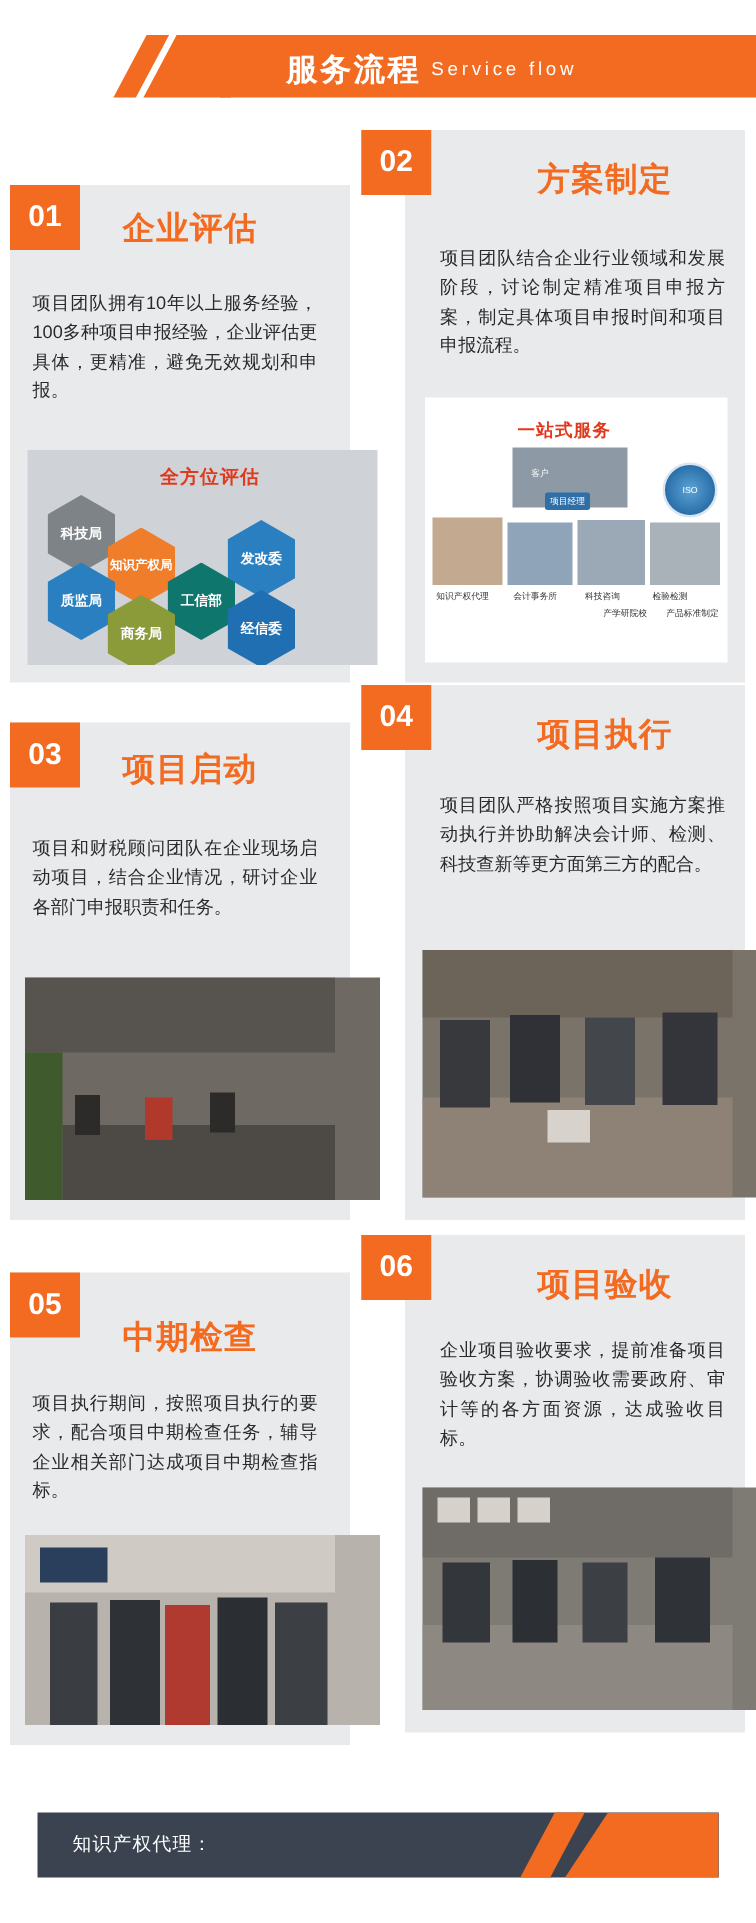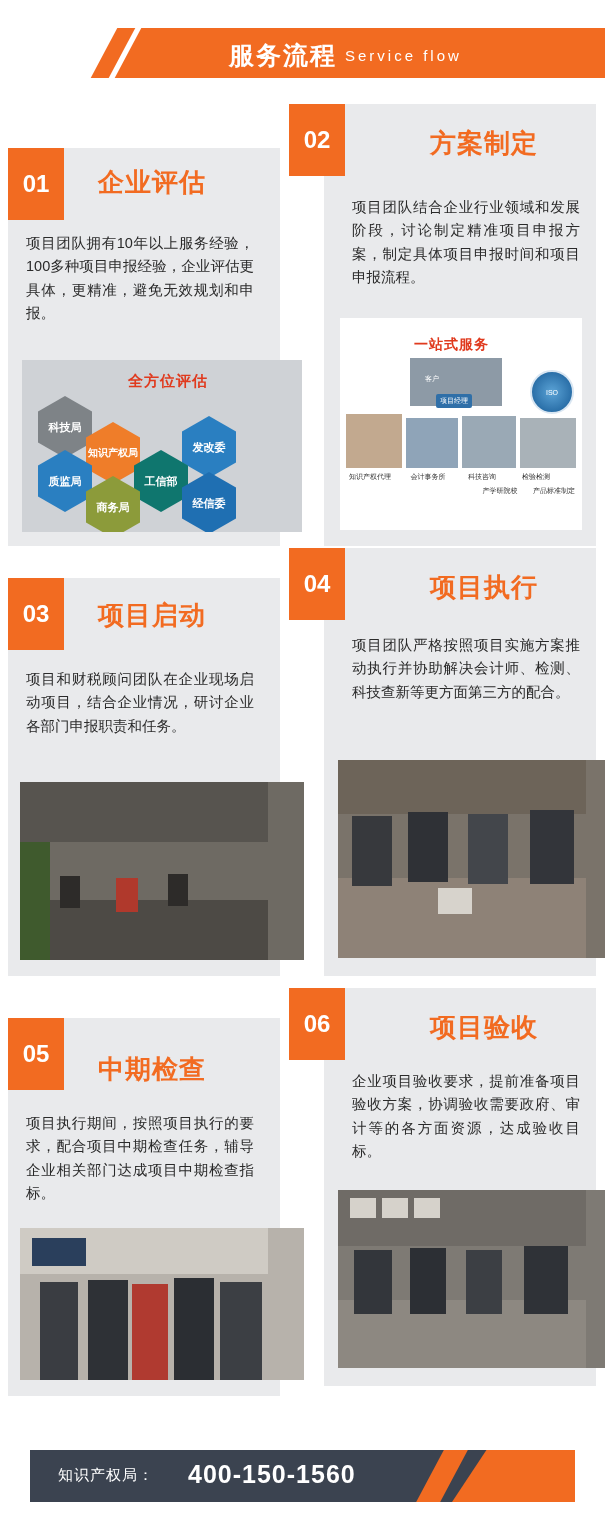--- a/index.html
+++ b/index.html
@@ -76,21 +76,21 @@
     position: absolute;
     background: #f26b21;
     color: #ffffff;
     font-size: 24px;
     font-weight: bold;
     font-family: "Liberation Sans", sans-serif;
     display: flex;
     align-items: center;
     justify-content: center;
     width: 56px;
-    height: 72px;
+    height: 52px;
   }
   .card-title {
     position: absolute;
     color: #f26b21;
     font-size: 26px;
     font-weight: bold;
     letter-spacing: 1px;
   }
   .card-text {
     position: absolute;
@@ -347,15 +347,14 @@
   <div class="sb" style="left:16px; top:60px; width:38px; height:64px; background:#33363b;"></div>
   <div class="sb" style="left:72px; top:58px; width:36px; height:66px; background:#2c2f34;"></div>
   <div class="sb" style="left:128px; top:60px; width:36px; height:64px; background:#3c3f44;"></div>
   <div class="sb" style="left:186px; top:56px; width:44px; height:68px; background:#2f3237;"></div>
 </div>
 
 <div class="footer">
   <div class="footer-bar"></div>
   <div class="footer-accent2"></div>
   <div class="footer-accent"></div>
-  <div class="footer-label">知识产权局：</div>
-  <div class="footer-phone">400-150-1560</div>
+  <div class="footer-label">知识产权代理：</div>
 </div>
 
 </body></html>

